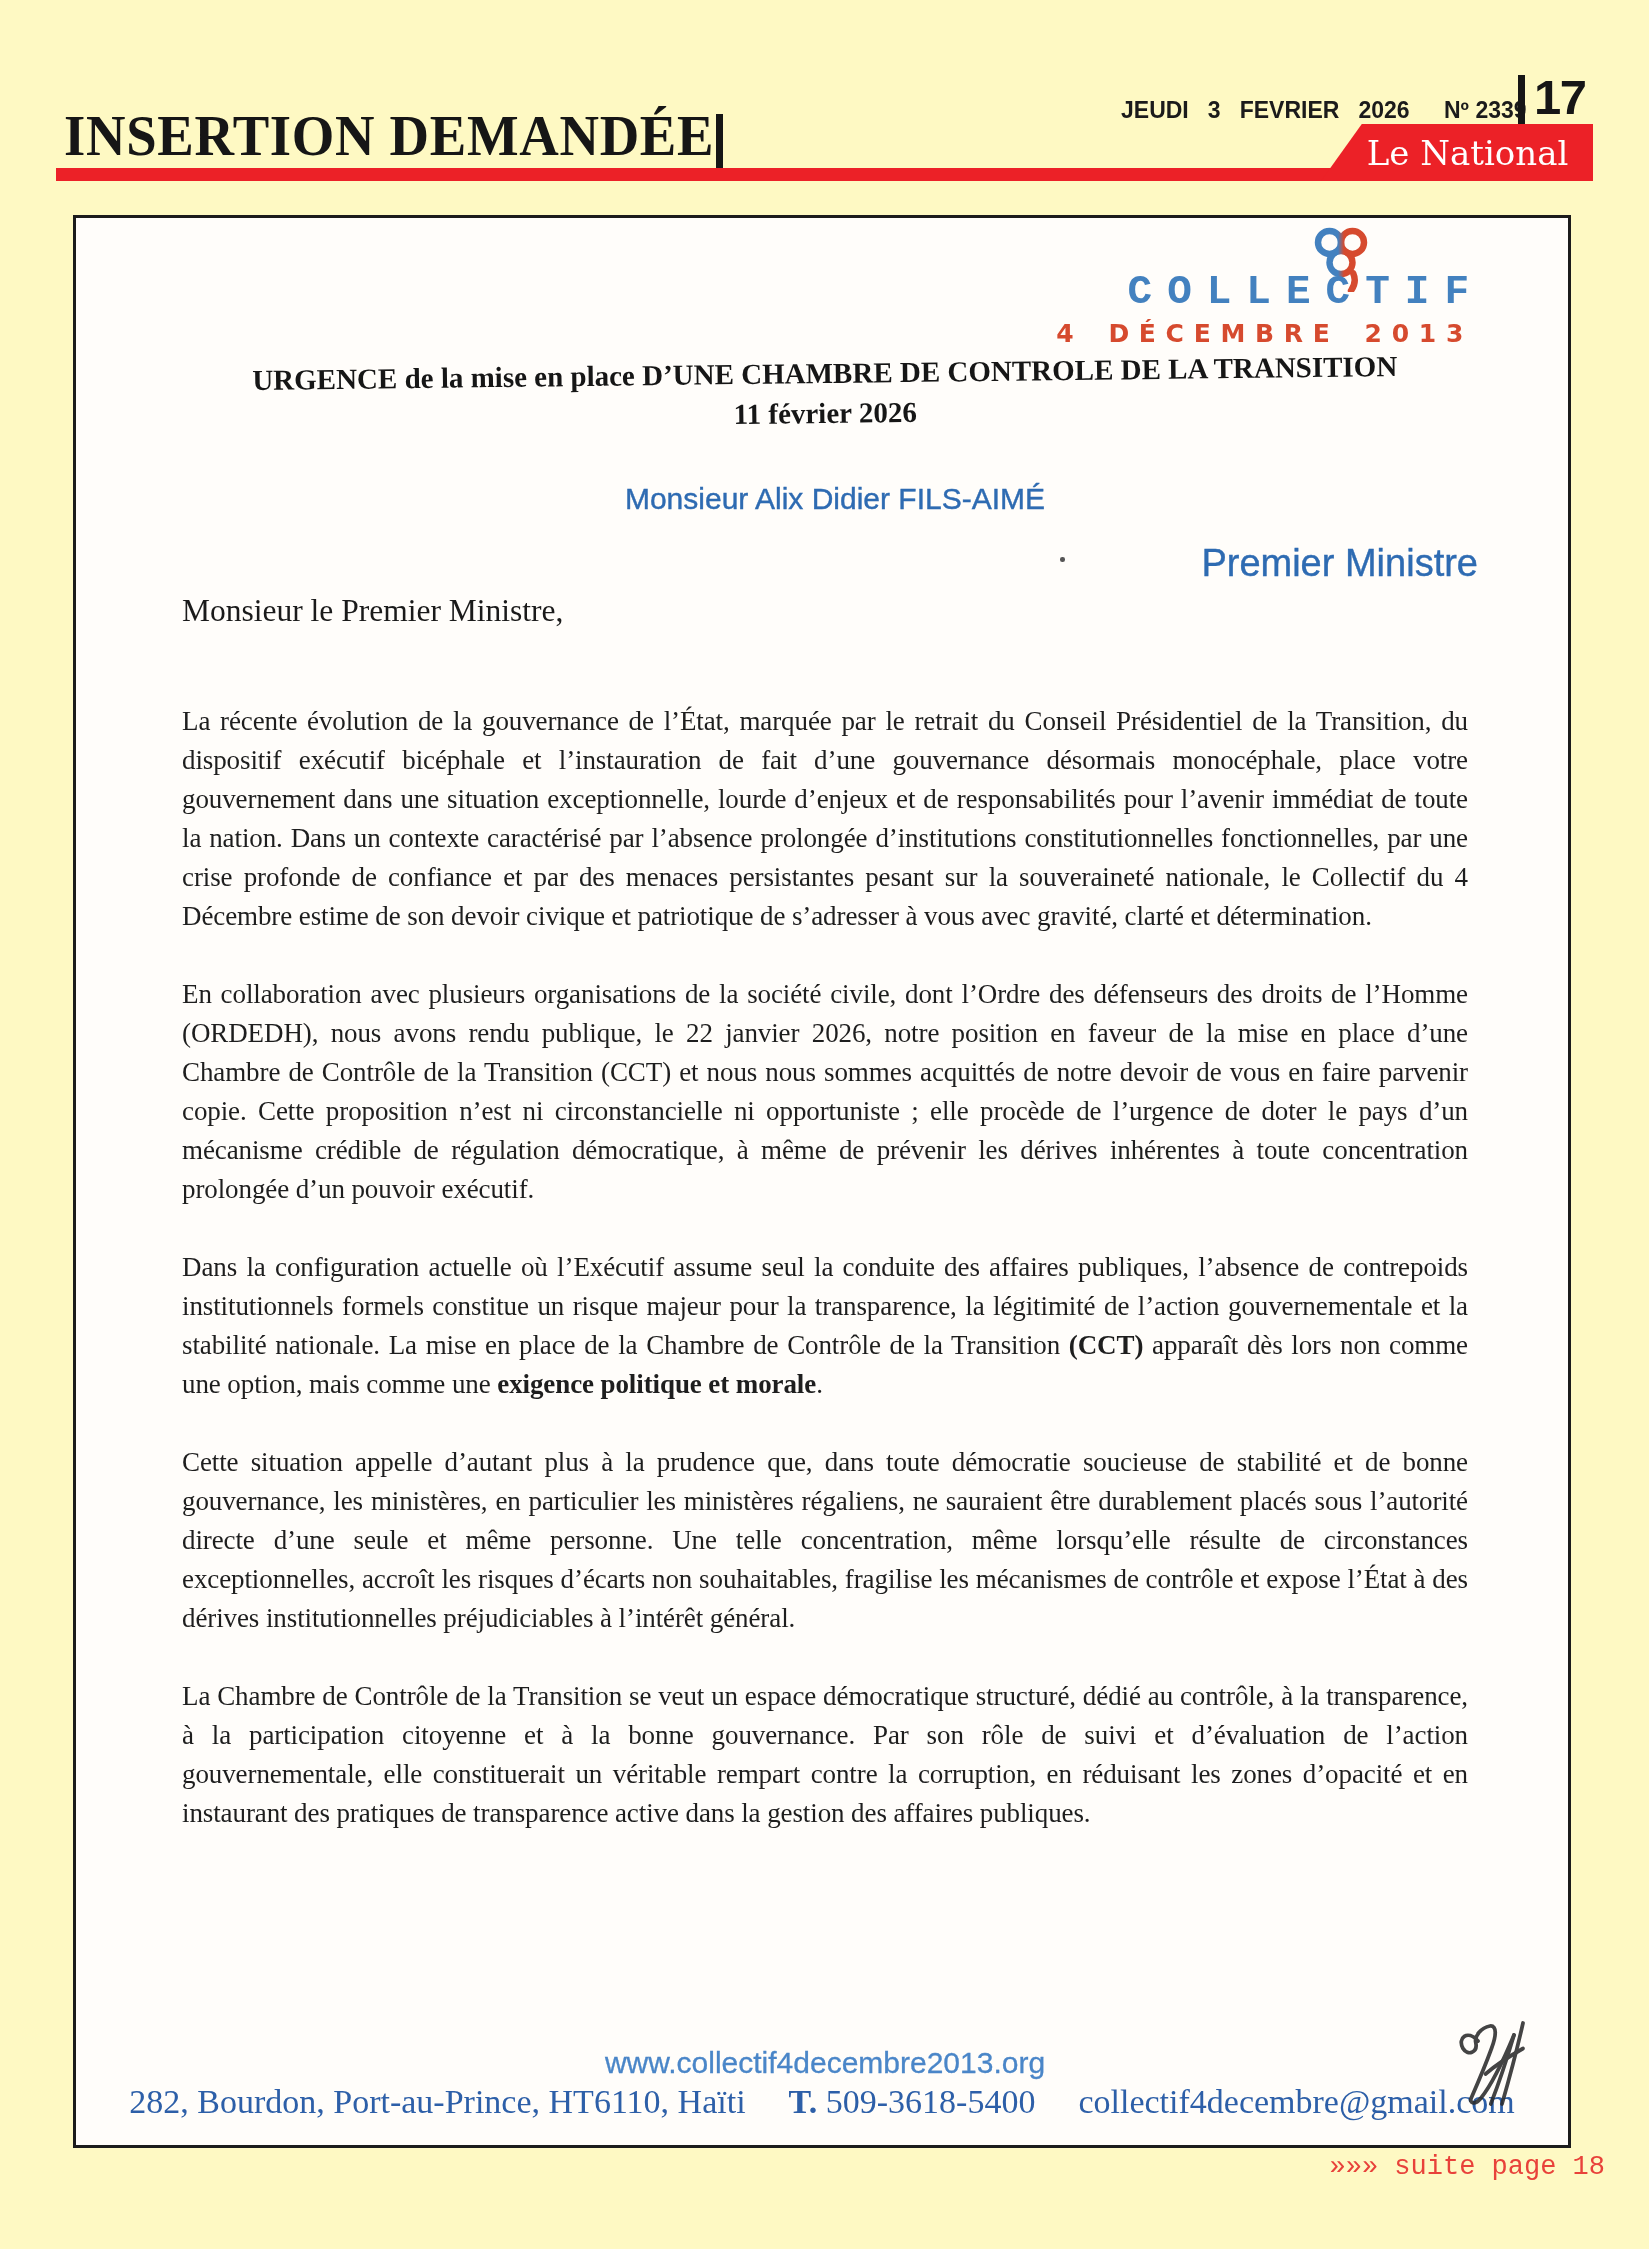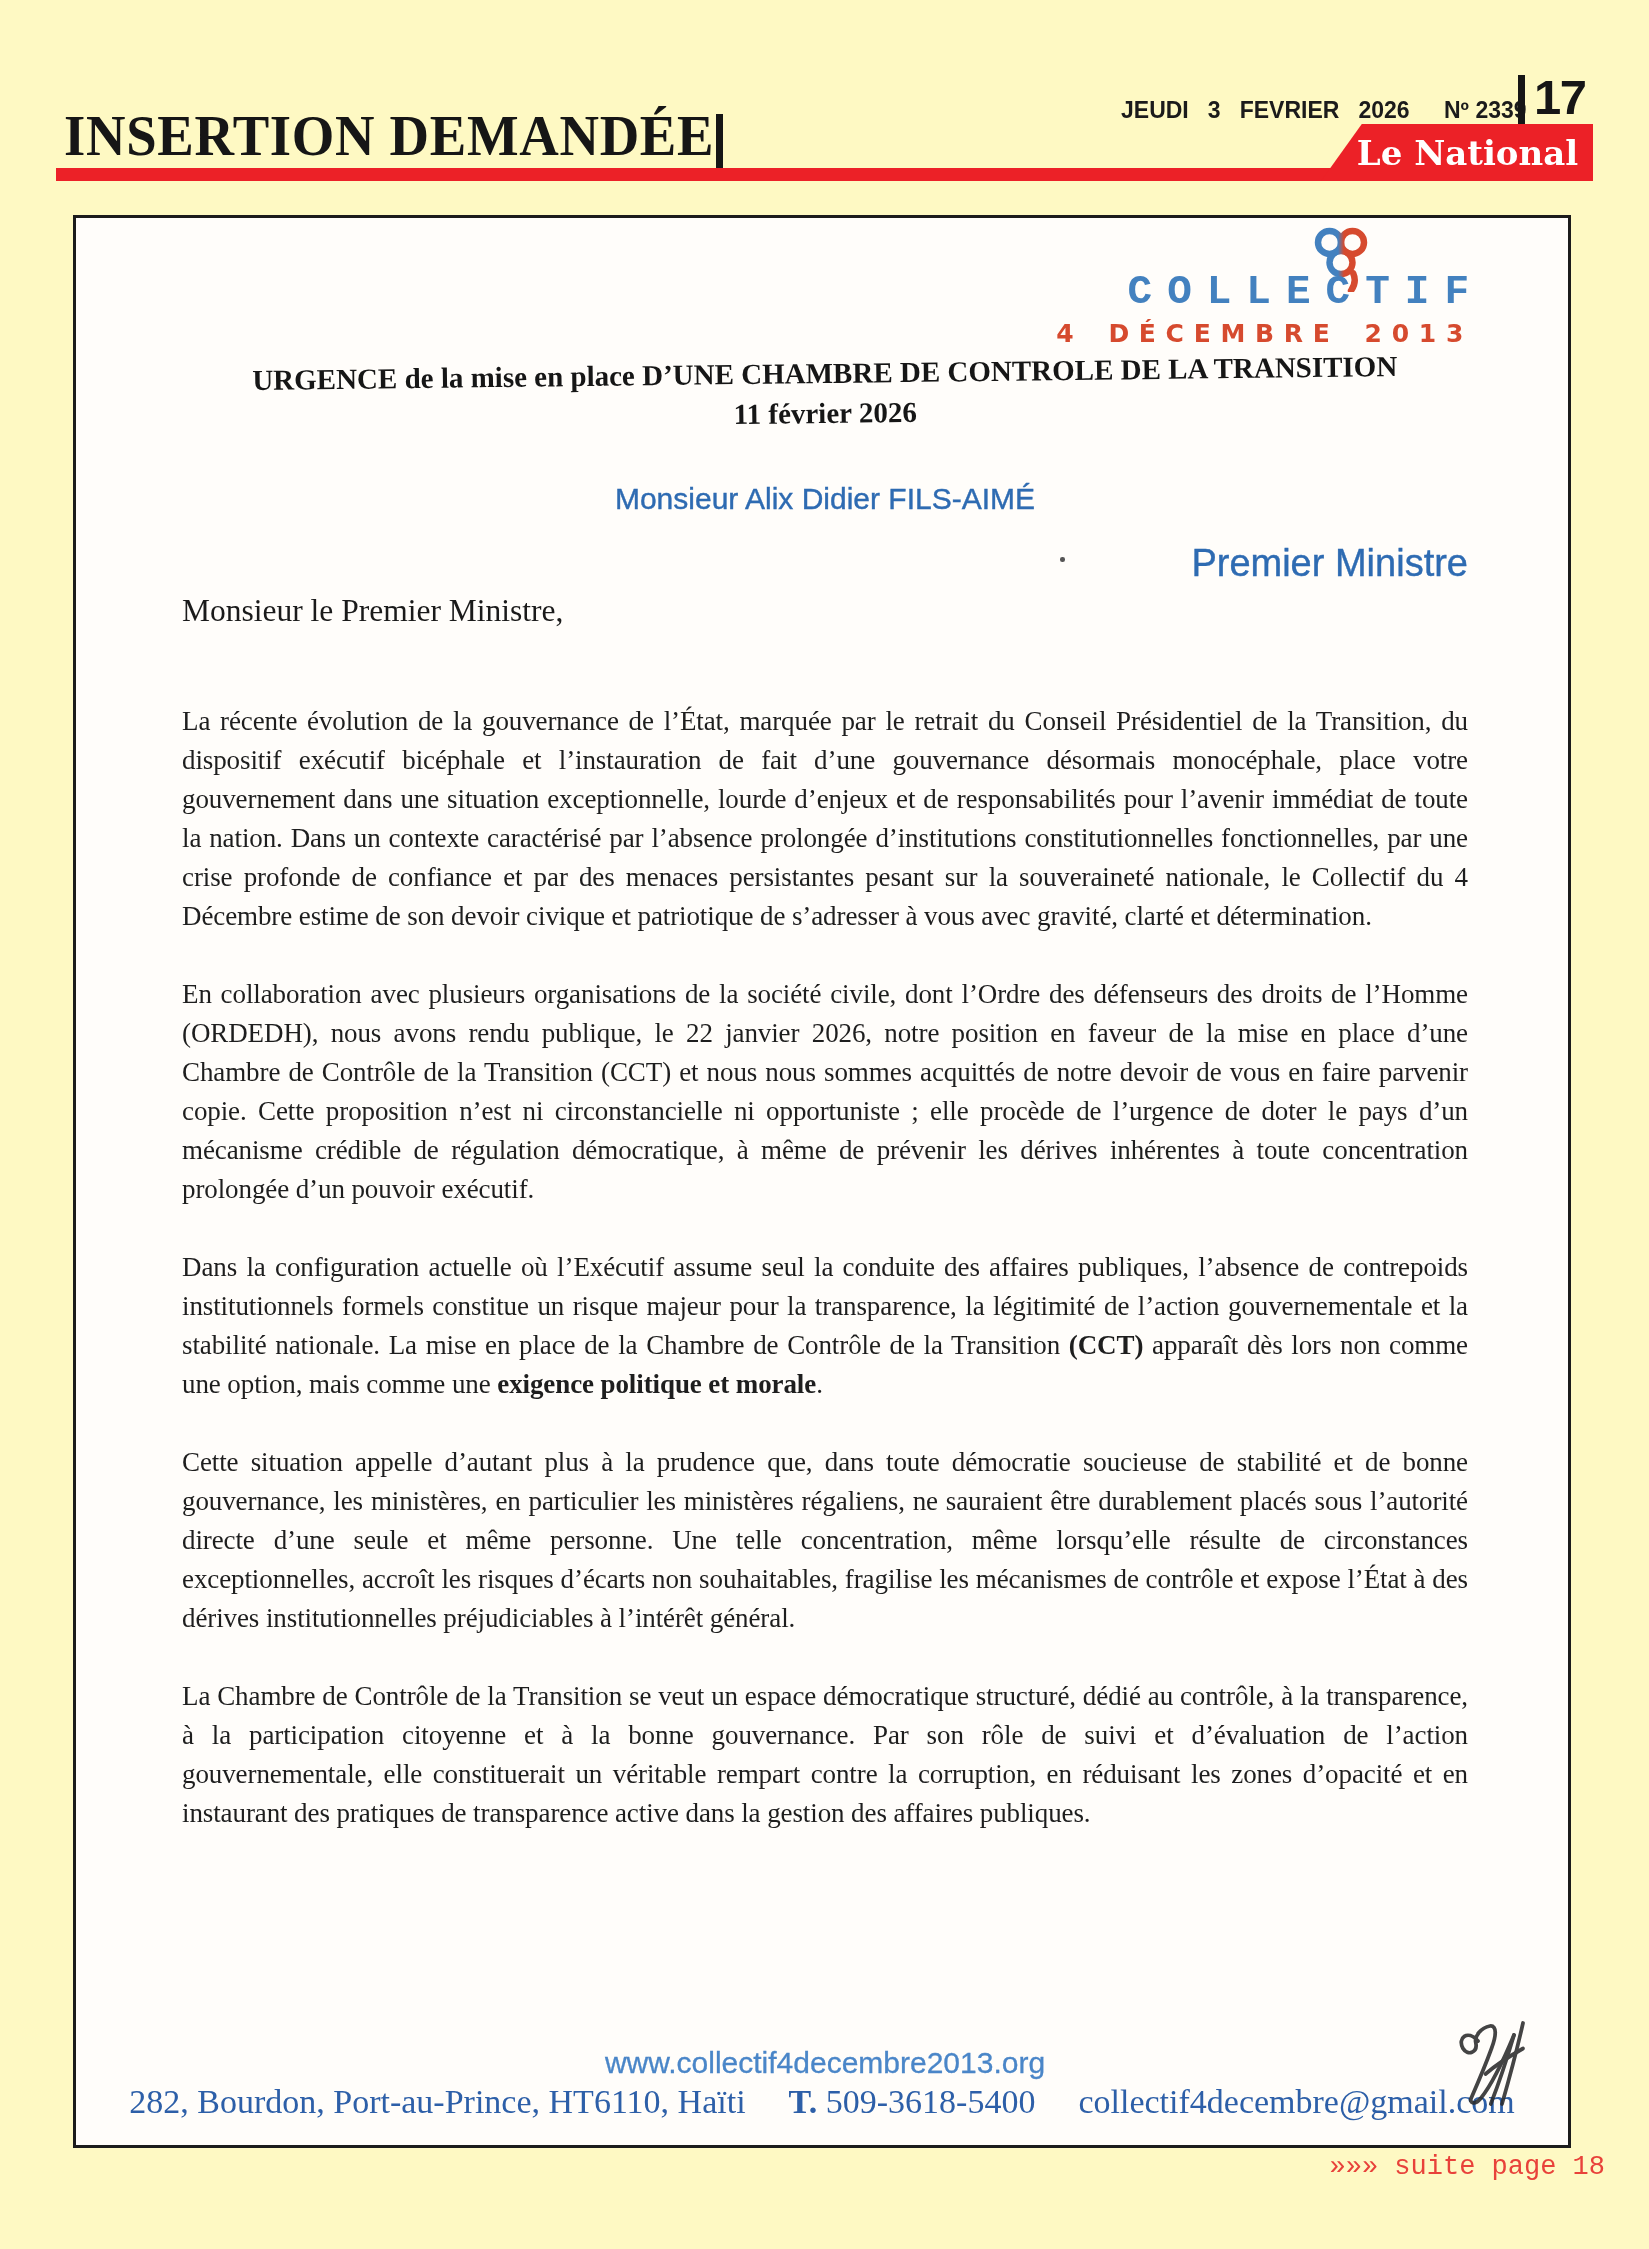--- a/index.html
+++ b/index.html
@@ -15,21 +15,21 @@
             font-weight:bold;font-size:23px;color:#1b1b1b;word-spacing:12.7px;white-space:nowrap;}
   .issue{position:absolute;left:1444px;top:97px;font-family:"Liberation Sans",sans-serif;
          font-weight:bold;font-size:23px;color:#1b1b1b;white-space:nowrap;}
   .issue-divider{position:absolute;left:1518px;top:75px;width:6.7px;height:66px;background:#161616;}
   .pagenum{position:absolute;left:1534px;top:69px;font-family:"Liberation Sans",sans-serif;
            font-weight:bold;font-size:49px;color:#161616;letter-spacing:-1.5px;}
   .red-rule{position:absolute;left:56px;top:168px;width:1537px;height:12.7px;}
   .brand-badge{position:absolute;left:1321px;top:124px;width:272px;height:57px;
                clip-path:polygon(15% 0,100% 0,100% 100%,0 100%);
                display:flex;align-items:center;justify-content:center;}
-  .brand-badge span{font-family:"DejaVu Serif",serif;font-weight:bold;font-size:34px;color:#ffffff;
+  .brand-badge span{font-family:"DejaVu Serif",serif;font-weight:normal;font-size:34px;color:#ffffff;
                     padding-left:21px;white-space:nowrap;}
 
   
   .letterbox{position:absolute;left:73px;top:215px;width:1498px;height:1933px;
              border:3.7px solid #1c1c1c;box-sizing:border-box;background:#fffdfa;}
 
   
   .logo{position:absolute;top:4.5px;right:75px;width:435px;text-align:left;}
   .trefoil{position:absolute;right:116px;top:0px;}
   .logo-word{position:absolute;top:46px;right:9px;font-family:Liberation Mono, monospace;
@@ -37,21 +37,21 @@
   .logo-sub{position:absolute;top:96px;right:20px;font-family:"DejaVu Sans",sans-serif;
             font-weight:bold;font-size:25px;letter-spacing:9.7px;word-spacing:6.7px;color:#d64a2e;white-space:nowrap;}
 
   
   .title-block{position:absolute;left:106px;top:139px;width:1286px;text-align:center;
                transform:rotate(-0.7deg);}
   .title-l1{font-weight:bold;font-size:29px;color:#161616;white-space:nowrap;}
   .title-l2{font-weight:bold;font-size:29px;color:#161616;margin-top:6.7px;}
 
   
-  .addressee{position:absolute;left:106px;top:264px;width:1286px;text-align:center;
+  .addressee{position:absolute;left:116px;top:264px;width:1286px;text-align:center;
              font-family:"Liberation Sans",sans-serif;color:#2e6bb2;
              -webkit-text-stroke:0.4px #2e6bb2;}
   .addr-name{font-size:30px;}
   .addr-role{font-size:38px;margin-top:26px;text-align:right;}
   .stray-dot{position:absolute;left:984px;top:339px;width:4.5px;height:4.5px;border-radius:50%;background:#555;}
 
   .salutation{position:absolute;left:106px;top:375px;font-size:31.5px;color:#1a1a1a;}
 
   
   .body-text{position:absolute;left:106px;top:484px;width:1286px;}

